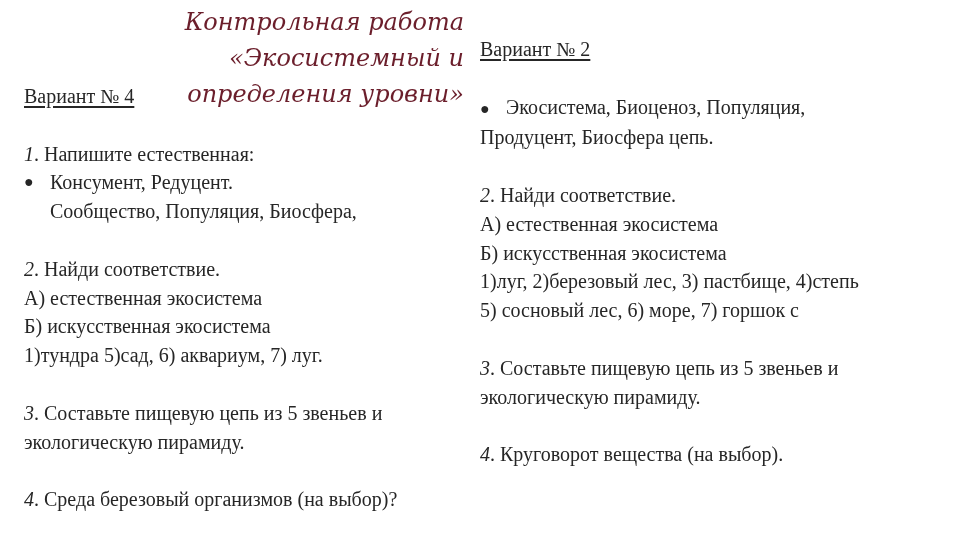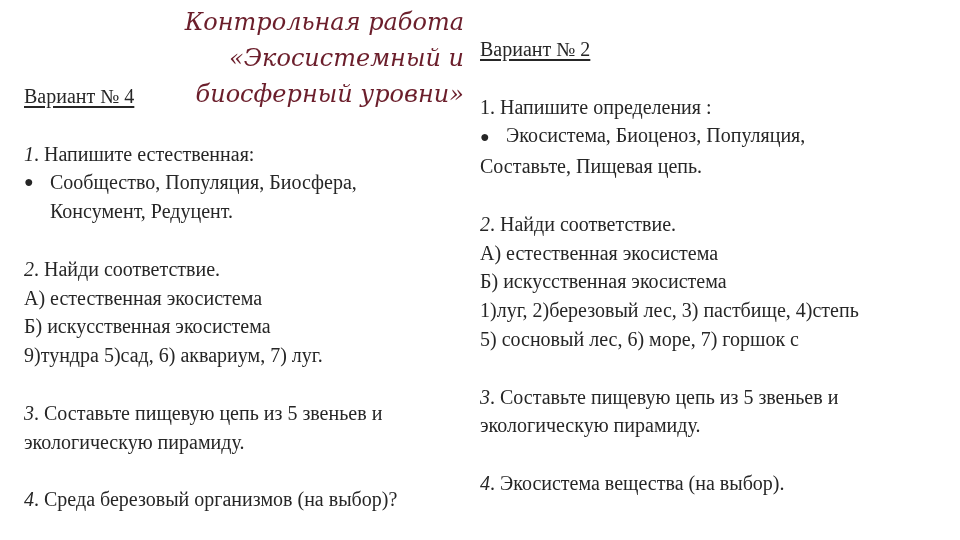--- a/index.html
+++ b/index.html
@@ -16,56 +16,55 @@
   .num { font-style:italic; }
   .bullet-row { display:flex; }
   .bullet { width:26px; flex:0 0 26px; font-size:16px; }
   .bullet-r { display:inline-block; width:26px; font-size:16px; }
 </style>
 </head>
 <body>
 
 <div class="title">
   <div>Контрольная работа «Экосистемный  и</div>
-  <div>биосферный уровни»</div>
+  <div>определения уровни»</div>
 </div>
 
 <div class="col col-left">
   <div class="variant">Вариант № 4</div>
   <div class="gap"></div>
   <div><span class="num">1</span><span>. Напишите естественная:</span></div>
   <div class="bullet-row">
     <span class="bullet">●</span>
     <div>
+      <div>Консумент, Редуцент.</div>
       <div>Сообщество, Популяция, Биосфера,</div>
-      <div>Консумент, Редуцент.</div>
     </div>
   </div>
   <div class="gap"></div>
   <div><span class="num">2</span><span>. Найди соответствие.</span></div>
   <div>А) естественная экосистема</div>
   <div>Б) искусственная экосистема</div>
-  <div>9)тундра 5)сад, 6) аквариум, 7) луг.</div>
+  <div>1)тундра 5)сад, 6) аквариум, 7) луг.</div>
   <div class="gap"></div>
   <div><span class="num">3</span><span>. Составьте пищевую цепь из 5 звеньев и</span></div>
   <div>экологическую пирамиду.</div>
   <div class="gap"></div>
   <div><span class="num">4</span><span>. Среда березовый организмов (на выбор)?</span></div>
 </div>
 
 <div class="col col-right">
   <div class="variant">Вариант № 2</div>
   <div class="gap"></div>
-  <div>1. Напишите определения :</div>
   <div><span class="bullet-r">●</span><span>Экосистема, Биоценоз, Популяция,</span></div>
-  <div>Составьте, Пищевая цепь.</div>
+  <div>Продуцент, Биосфера цепь.</div>
   <div class="gap"></div>
   <div><span class="num">2</span><span>. Найди соответствие.</span></div>
   <div>А) естественная экосистема</div>
   <div>Б) искусственная экосистема</div>
   <div>1)луг, 2)березовый лес, 3) пастбище, 4)степь</div>
   <div>5) сосновый лес, 6) море, 7) горшок с</div>
   <div class="gap"></div>
   <div><span class="num">3</span><span>. Составьте пищевую цепь из 5 звеньев и</span></div>
   <div>экологическую пирамиду.</div>
   <div class="gap"></div>
-  <div><span class="num">4</span><span>. Экосистема вещества (на выбор).</span></div>
+  <div><span class="num">4</span><span>. Круговорот вещества (на выбор).</span></div>
 </div>
 
 </body></html>

